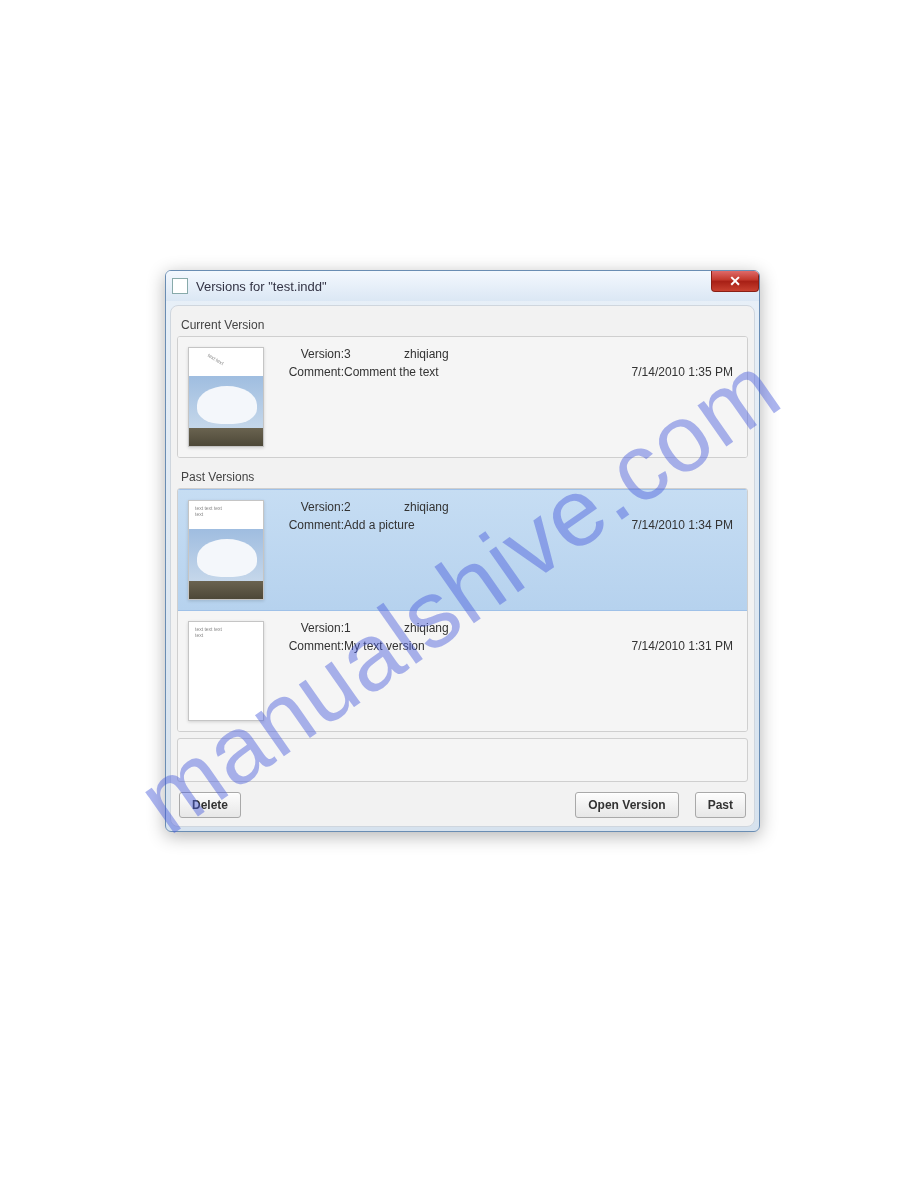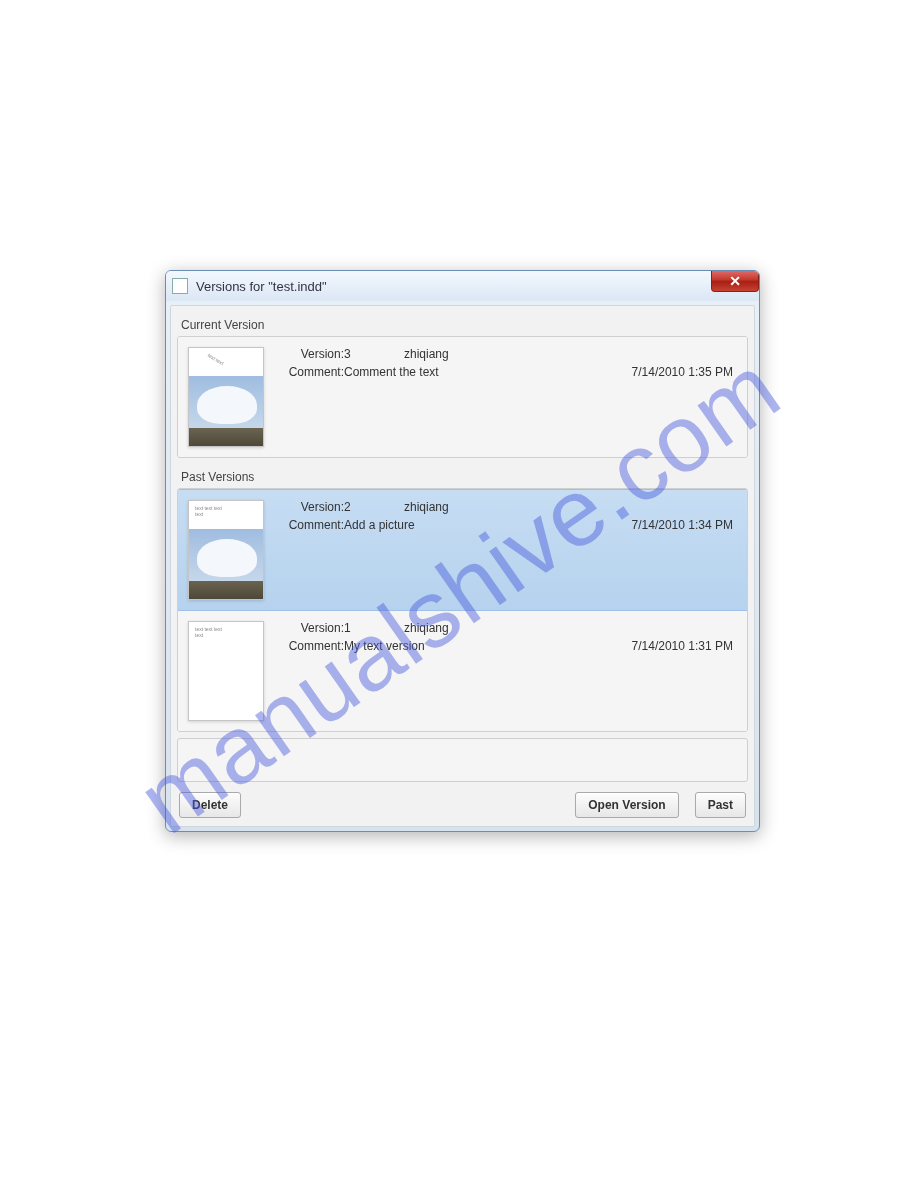--- a/index.html
+++ b/index.html
@@ -68,21 +68,21 @@
     justify-content: center;
     color: #fff;
     font-weight: bold;
     font-size: 14px;
     cursor: pointer;
   }
   .client {
     margin: 4px;
     background: #f2f2f2;
     border: 1px solid #cfd6de;
-    border-radius: 2px;
+    border-radius: 8px;
     padding: 6px;
   }
   .section-label {
     font-size: 12px;
     color: #444;
     padding: 6px 4px 4px 4px;
   }
   .panel {
     background: #f5f5f5;
     border: 1px solid #cfcfcf;

